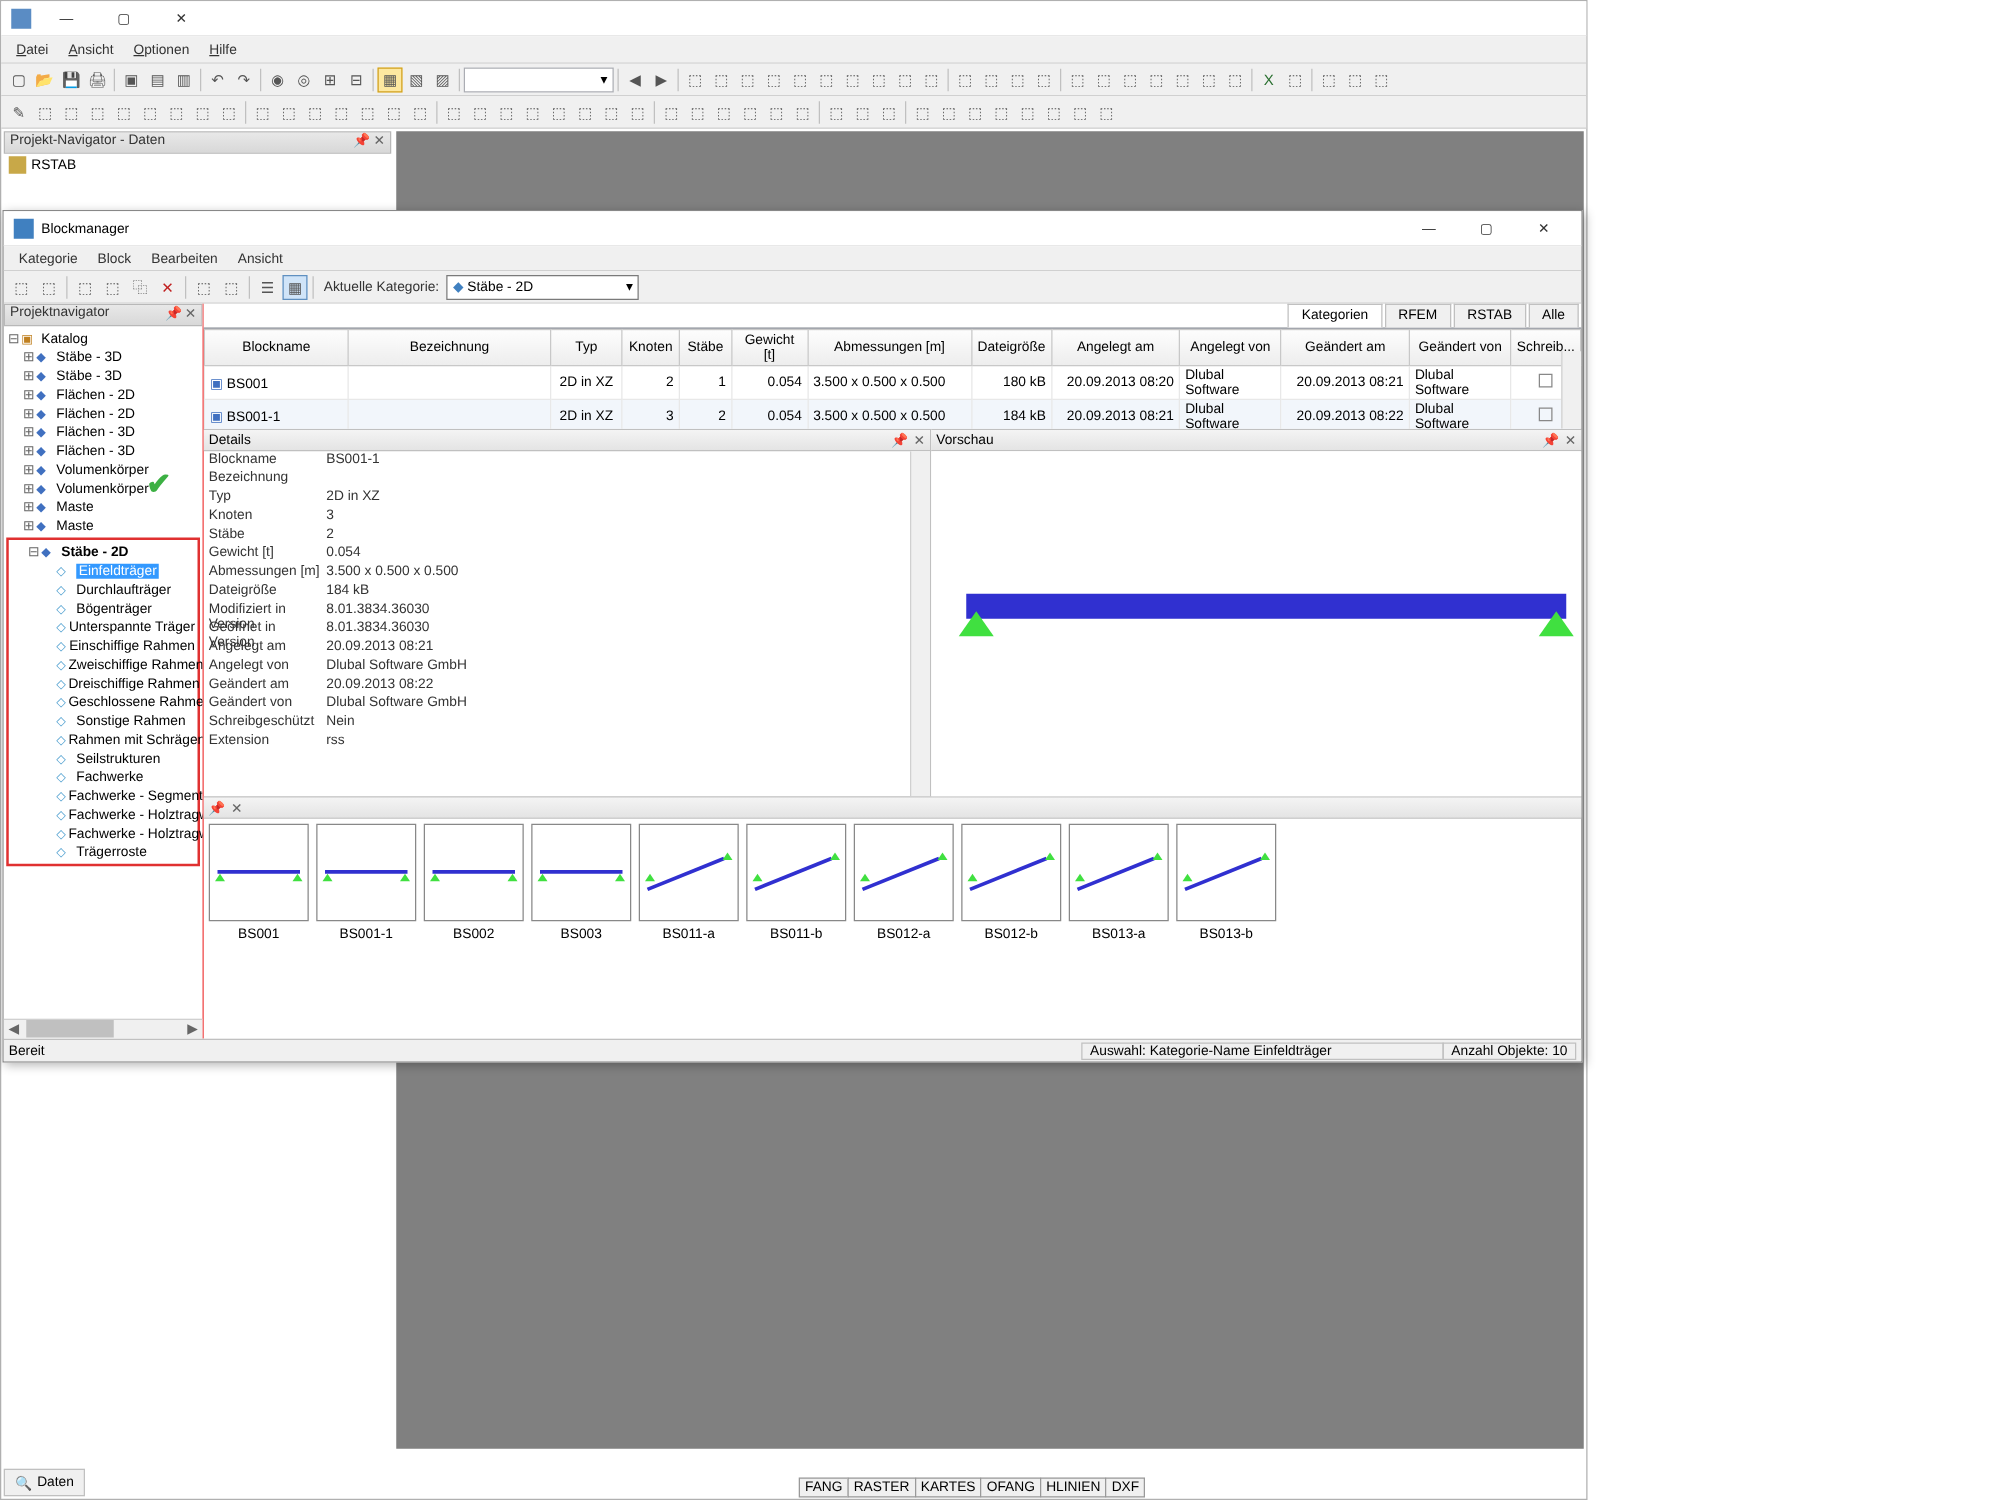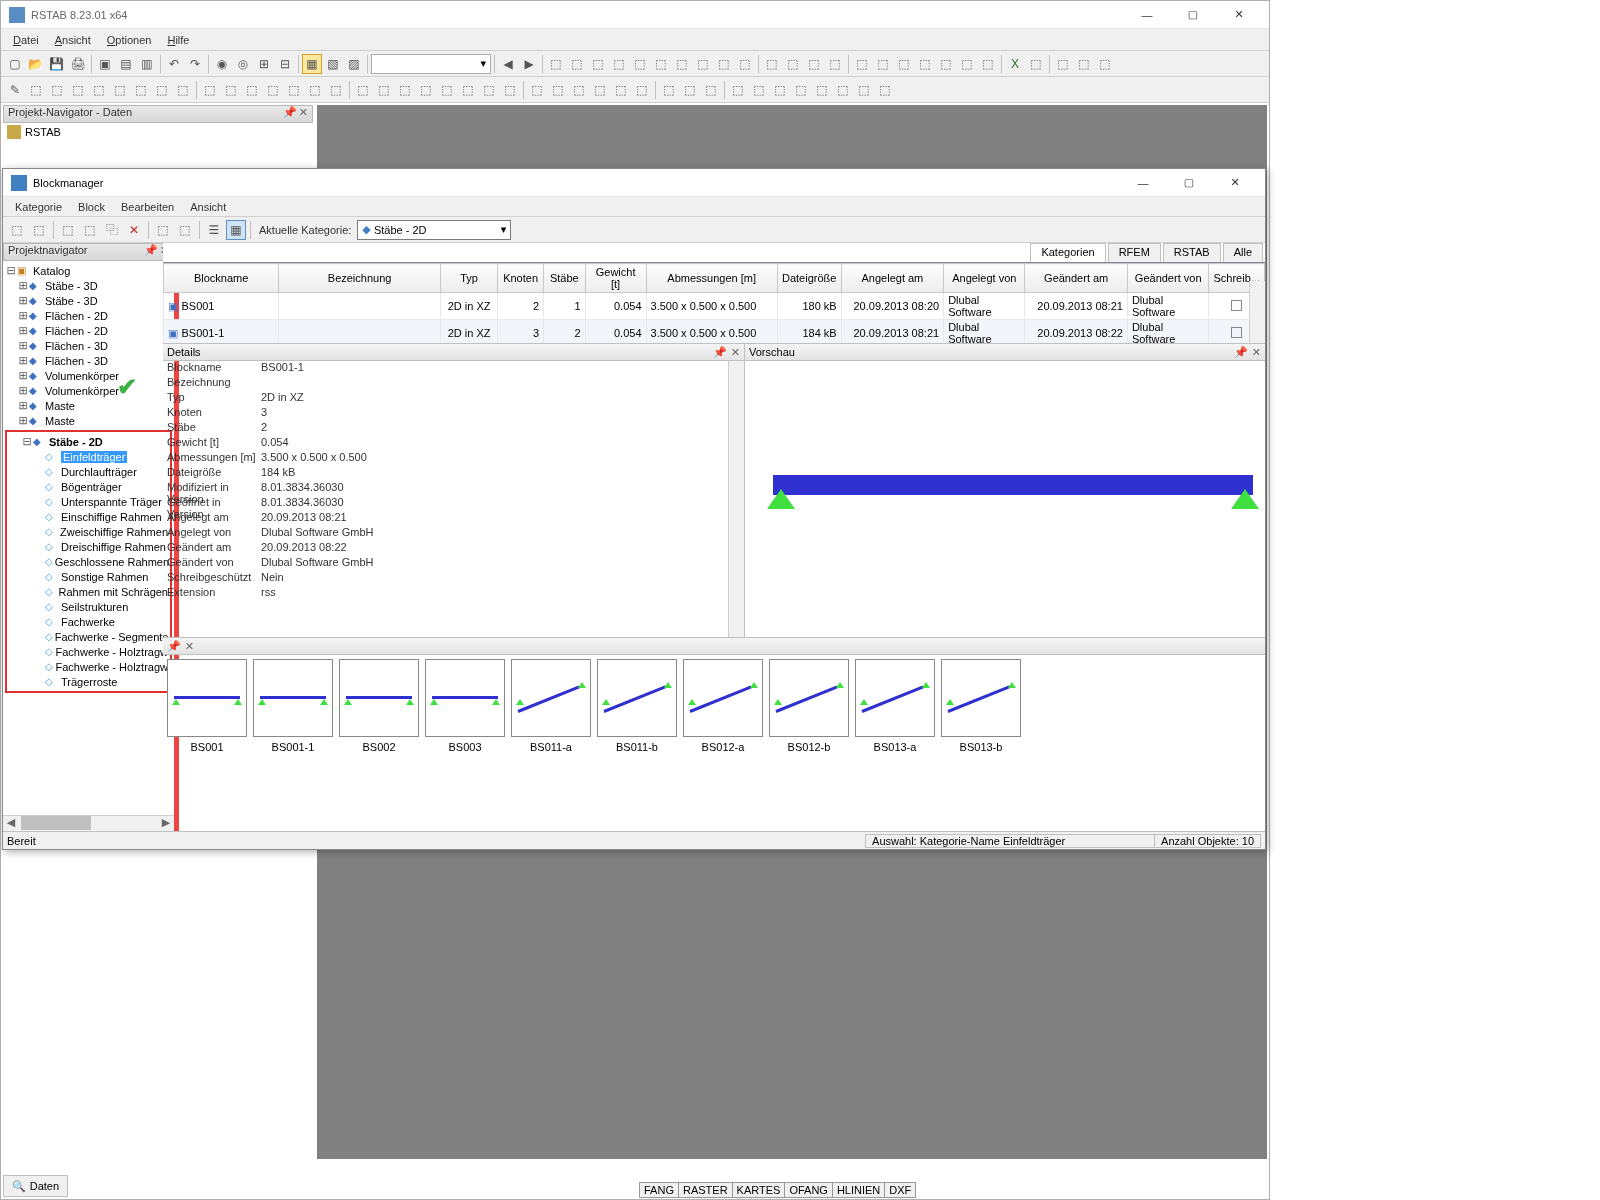--- a/index.html
+++ b/index.html
@@ -41,21 +41,21 @@
 
 .block-mgr { position: absolute; top: 168px; left: 2px; width: 1264px; height: 682px; background: #fff; border: 1px solid #888; box-shadow: 2px 2px 8px rgba(0,0,0,0.3); z-index: 10; }
 .block-mgr .title-bar { background: #fff; }
 .bm-menu { height: 20px; background: #f0f0f0; display: flex; align-items: center; padding: 0 4px; border-bottom: 1px solid #d0d0d0; }
 .bm-toolbar { height: 26px; background: #f0f0f0; display: flex; align-items: center; padding: 0 4px; border-bottom: 1px solid #d0d0d0; gap: 2px; }
 .bm-toolbar .label { margin: 0 4px; color: #333; }
 .bm-toolbar .combo { width: 154px; height: 20px; border: 1px solid #7a7a7a; background: #fff; display: flex; align-items: center; padding: 0 4px; }
 .bm-toolbar .combo .caret { margin-left: auto; }
 
 
-.bm-left { position: absolute; top: 74px; left: 0; width: 176px; bottom: 18px; border-right: 5px solid #ef4444; background: #fff; overflow: hidden; }
+.bm-left { position: absolute; top: 74px; left: 0; width: 160px; bottom: 18px; border-right: 1px solid #ef4444; background: #fff; overflow: hidden; }
 .bm-left .panel-header .btns span { cursor: default; }
 .tree { padding: 2px; }
 .tree-row { display: flex; align-items: center; height: 15px; white-space: nowrap; }
 .tree-row .exp { width: 12px; text-align: center; color: #666; }
 .tree-row .ticon { width: 14px; height: 12px; margin-right: 2px; font-size: 10px; }
 .tree-row .tlabel { color: #000; }
 .tree-row.selected .tlabel { background: #3399ff; color: #fff; padding: 0 2px; }
 .tree-row.bold .tlabel { font-weight: bold; }
 .red-box { border: 2px solid #e03030; padding: 2px; margin: 2px 0; }
 .green-check { position: absolute; top: 130px; left: 114px; color: #3cb043; font-size: 24px; font-weight: bold; }
@@ -111,21 +111,20 @@
 
 .bm-status { position: absolute; bottom: 0; left: 0; right: 0; height: 18px; background: #f0f0f0; border-top: 1px solid #c0c0c0; display: flex; align-items: center; padding: 0 4px; }
 .bm-status .cell { border: 1px solid #c0c0c0; padding: 0 6px; margin-left: -1px; }
 </style>
 </head>
 <body>
 
 <div class="main-window">
   <div class="title-bar">
     <div class="icon"></div>
-    <div class="title">RSTAB 8.23.01 x64</div>
     <div class="win-btns">
       <div class="win-btn">—</div>
       <div class="win-btn">▢</div>
       <div class="win-btn">✕</div>
     </div>
   </div>
   <div class="menu-bar">
     <div class="menu-item"><u>D</u><span>atei</span></div>
     <div class="menu-item"><u>A</u>nsicht</div>
     <div class="menu-item"><u>O</u>ptionen</div>

